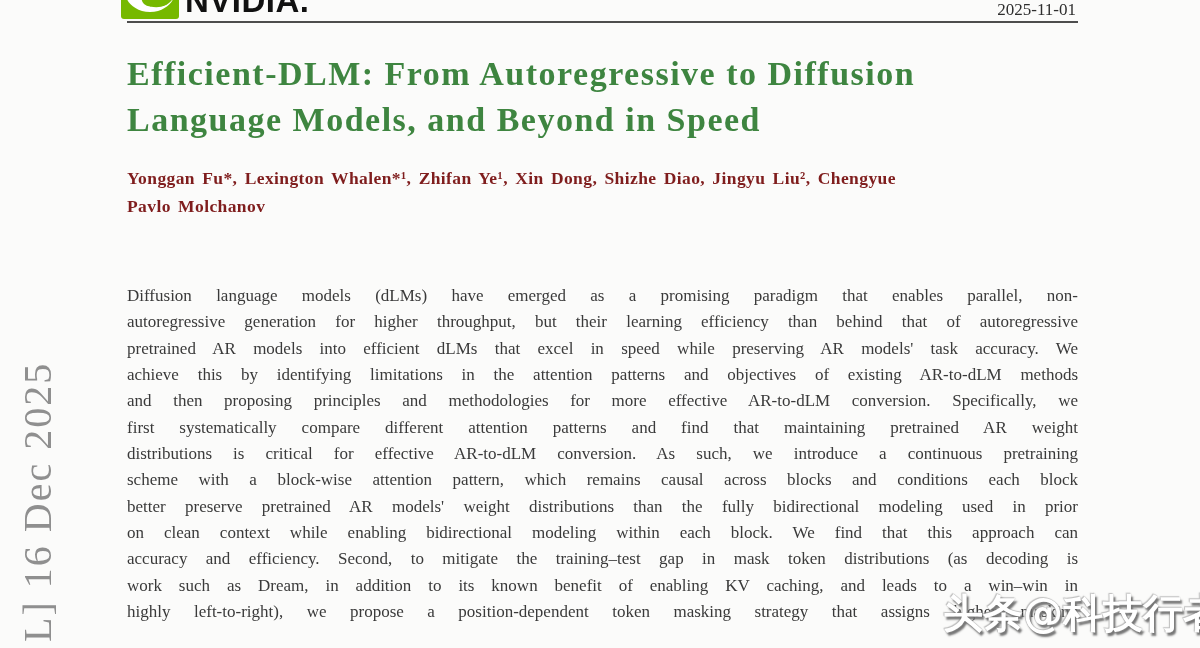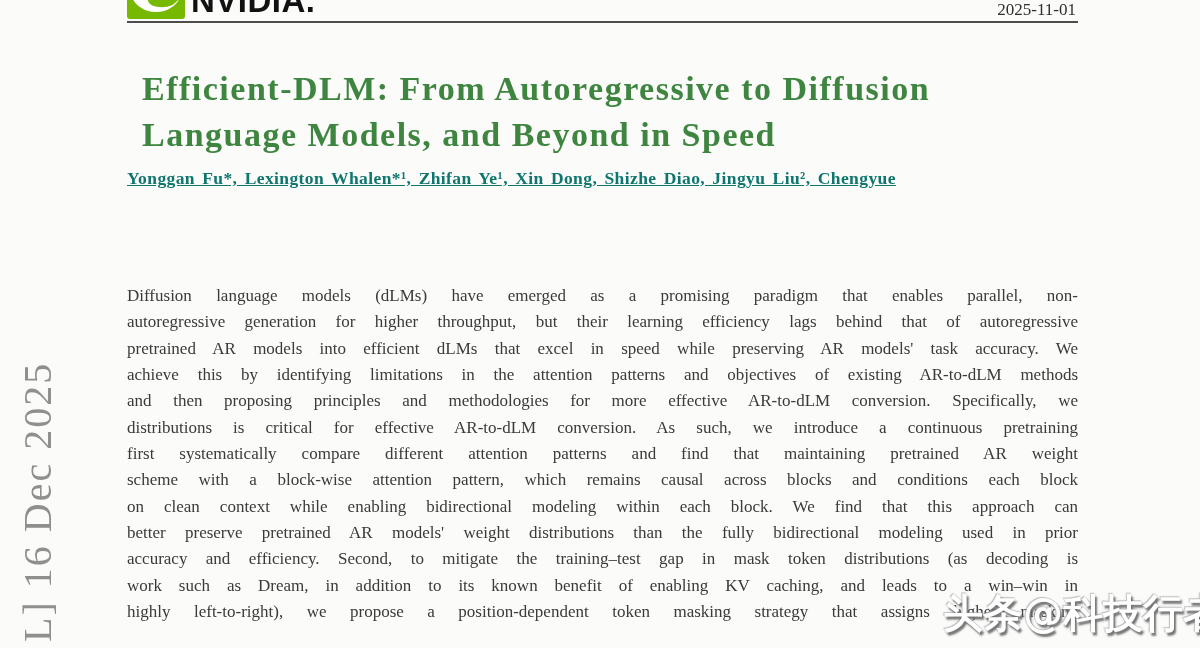--- a/index.html
+++ b/index.html
@@ -2,35 +2,35 @@
 <html><head>
 <meta charset="utf-8">
 <style>
   html,body{margin:0;padding:0;background:#e8e8e8;}
   .page{
     position:relative;width:1200px;height:648px;overflow:hidden;
     background:#fbfbfa;color:#333;
     font-family:"Liberation Serif","DejaVu Serif",serif;
   }
   
-  .logo-clip{position:absolute;left:127px;top:0;width:230px;height:19px;overflow:hidden;}
+  .logo-clip{position:absolute;left:121px;top:0;width:230px;height:19px;overflow:hidden;}
   .logo-inner{position:absolute;top:-23px;left:0;width:230px;height:42px;}
   .eye{position:absolute;left:0;top:0;}
   .wordmark{
     position:absolute;left:64px;top:7px;
     font-family:"Liberation Sans","DejaVu Sans",sans-serif;
     font-weight:900;font-size:33px;line-height:1;color:#111;letter-spacing:0.5px;
   }
   .content{position:absolute;left:127px;top:0;width:951px;height:476px;}
   .date{position:absolute;top:0;right:2px;font-size:17px;color:#2e2e2e;}
   .rule{position:absolute;top:21px;left:0;right:0;height:2px;background:#4d4d4d;}
   
-  .title{position:absolute;top:51px;left:0;margin:15px;font-weight:700;font-size:34px;line-height:46px;letter-spacing:1.5px;}
+  .title{position:absolute;top:51px;left:0;margin:0;font-weight:700;font-size:34px;line-height:46px;letter-spacing:1.5px;}
   
-  .authors{position:absolute;top:165px;left:0;right:0;font-weight:700;font-size:17.5px;line-height:27.6px;letter-spacing:.4px;word-spacing:2.5px;color:#0f766e;text-decoration:underline;}
+  .authors{position:absolute;top:165px;left:0;right:0;font-weight:700;font-size:17.5px;line-height:27.6px;letter-spacing:.4px;word-spacing:2.5px;color:#7f1d1d;}
   .author-line{white-space:nowrap;}
   
   .abstract{position:absolute;top:283px;left:0;right:0;font-size:17px;line-height:26.35px;color:#3a3a3a;}
   .abs-line{text-align:justify;text-align-last:justify;height:26.35px;}
   
   .arxiv{
     position:absolute;left:14px;top:384px;height:258px;
     writing-mode:vertical-rl;transform:rotate(180deg);
     font-size:40px;color:#8f8f8f;letter-spacing:2px;white-space:nowrap;
   }
@@ -64,33 +64,34 @@
     <div class="date">2025-11-01</div>
     <div class="rule"></div>
 
     <h1 class="title" style="color:#3e8540;">
       <div>Efficient-DLM: From Autoregressive to Diffusion</div>
       <div>Language Models, and Beyond in Speed</div>
     </h1>
 
     <div class="authors" id="authors">
         <div class="author-line">Yonggan Fu*, Lexington Whalen*¹, Zhifan Ye¹, Xin Dong, Shizhe Diao, Jingyu Liu², Chengyue</div>
+        <div class="author-line">Pavlo Molchanov</div>
       </div>
 
     <div class="abstract" id="abstract">
         <div class="abs-line">Diffusion language models (dLMs) have emerged as a promising paradigm that enables parallel, non-</div>
-        <div class="abs-line">autoregressive generation for higher throughput, but their learning efficiency lags behind that of autoregressive</div>
+        <div class="abs-line">autoregressive generation for higher throughput, but their learning efficiency than behind that of autoregressive</div>
         <div class="abs-line">pretrained AR models into efficient dLMs that excel in speed while preserving AR models' task accuracy. We</div>
         <div class="abs-line">achieve this by identifying limitations in the attention patterns and objectives of existing AR-to-dLM methods</div>
         <div class="abs-line">and then proposing principles and methodologies for more effective AR-to-dLM conversion. Specifically, we</div>
+        <div class="abs-line">first systematically compare different attention patterns and find that maintaining pretrained AR weight</div>
         <div class="abs-line">distributions is critical for effective AR-to-dLM conversion. As such, we introduce a continuous pretraining</div>
-        <div class="abs-line">first systematically compare different attention patterns and find that maintaining pretrained AR weight</div>
         <div class="abs-line">scheme with a block-wise attention pattern, which remains causal across blocks and conditions each block</div>
+        <div class="abs-line">better preserve pretrained AR models' weight distributions than the fully bidirectional modeling used in prior</div>
         <div class="abs-line">on clean context while enabling bidirectional modeling within each block. We find that this approach can</div>
-        <div class="abs-line">better preserve pretrained AR models' weight distributions than the fully bidirectional modeling used in prior</div>
         <div class="abs-line">accuracy and efficiency. Second, to mitigate the training–test gap in mask token distributions (as decoding is</div>
         <div class="abs-line">work such as Dream, in addition to its known benefit of enabling KV caching, and leads to a win–win in</div>
         <div class="abs-line">highly left-to-right), we propose a position-dependent token masking strategy that assigns higher masking</div>
       </div>
   </div>
 
   <div class="arxiv">L] 16 Dec 2025</div>
 
   <div class="watermark">头条@科技行者</div>
 

